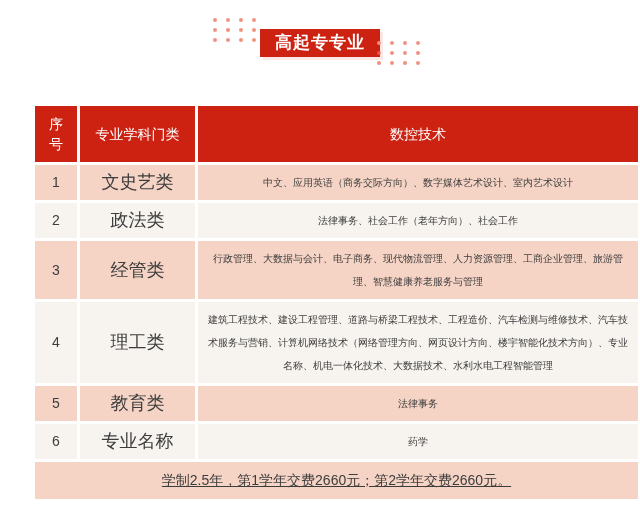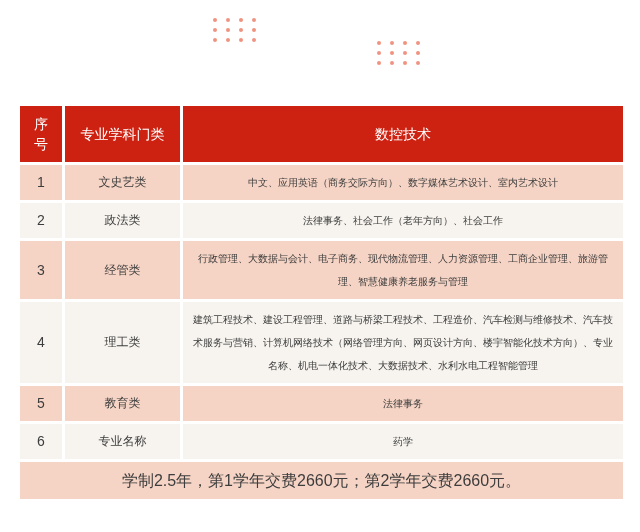--- a/index.html
+++ b/index.html
@@ -24,58 +24,59 @@
     font-size:17px;font-weight:bold;letter-spacing:1px;
     padding:5px 15px;line-height:18px;white-space:nowrap;
     box-shadow:3px 3px 0 rgba(205,34,18,0.10);
   }
   .dot-grid{position:absolute;display:grid;grid-template-columns:repeat(4,13px);grid-auto-rows:10px;}
   .dot-grid.left{top:18px;right:calc(50% + 55px);}
   .dot-grid.right{top:41px;left:calc(50% + 57px);}
   .dot{width:4px;height:4px;border-radius:50%;background:var(--dot);}
   .dot.alt{background:var(--dot2);opacity:.75;}
   
-  .table-wrap{padding:0 17px;}
+  .table-wrap{padding:0 32px;}
   table{
     width:609px;border-collapse:separate;border-spacing:3px;
     background:#ffffff;table-layout:fixed;
   }
   th,td{vertical-align:middle;text-align:center;}
   th{
     background:var(--accent);color:#ffffff;
     font-weight:normal;font-size:14px;line-height:20px;padding:8px 4px;
   }
   col.c-seq{width:42px;}
   col.c-cat{width:115px;}
   .th-seq span{display:inline-block;width:1.05em;word-break:break-all;}
   td{font-size:10px;line-height:23px;padding:6px 8px;}
   td.seq{font-size:14px;}
-  td.cat{font-size:12px;}
+  td.cat{font-size:18px;}
   tbody tr:nth-child(odd) td{background:var(--pink);}
   tbody tr:nth-child(even) td{background:var(--light);}
-  tfoot td{background:var(--pink);font-size:16px;padding:7px 8px;}
+  tfoot td{background:var(--pink);font-size:14px;padding:7px 8px;text-decoration:underline;}
 </style>
 </head>
 <body>
 
 <div class="banner">
   <div class="dot-grid left">
       <span class="dot"></span>
       <span class="dot alt"></span>
       <span class="dot"></span>
       <span class="dot alt"></span>
       <span class="dot alt"></span>
       <span class="dot"></span>
       <span class="dot alt"></span>
       <span class="dot"></span>
       <span class="dot"></span>
       <span class="dot alt"></span>
       <span class="dot"></span>
       <span class="dot alt"></span>
     </div>
+  <div class="badge">高起专专业</div>
   <div class="dot-grid right">
       <span class="dot"></span>
       <span class="dot alt"></span>
       <span class="dot"></span>
       <span class="dot alt"></span>
       <span class="dot alt"></span>
       <span class="dot"></span>
       <span class="dot alt"></span>
       <span class="dot"></span>
       <span class="dot"></span>

